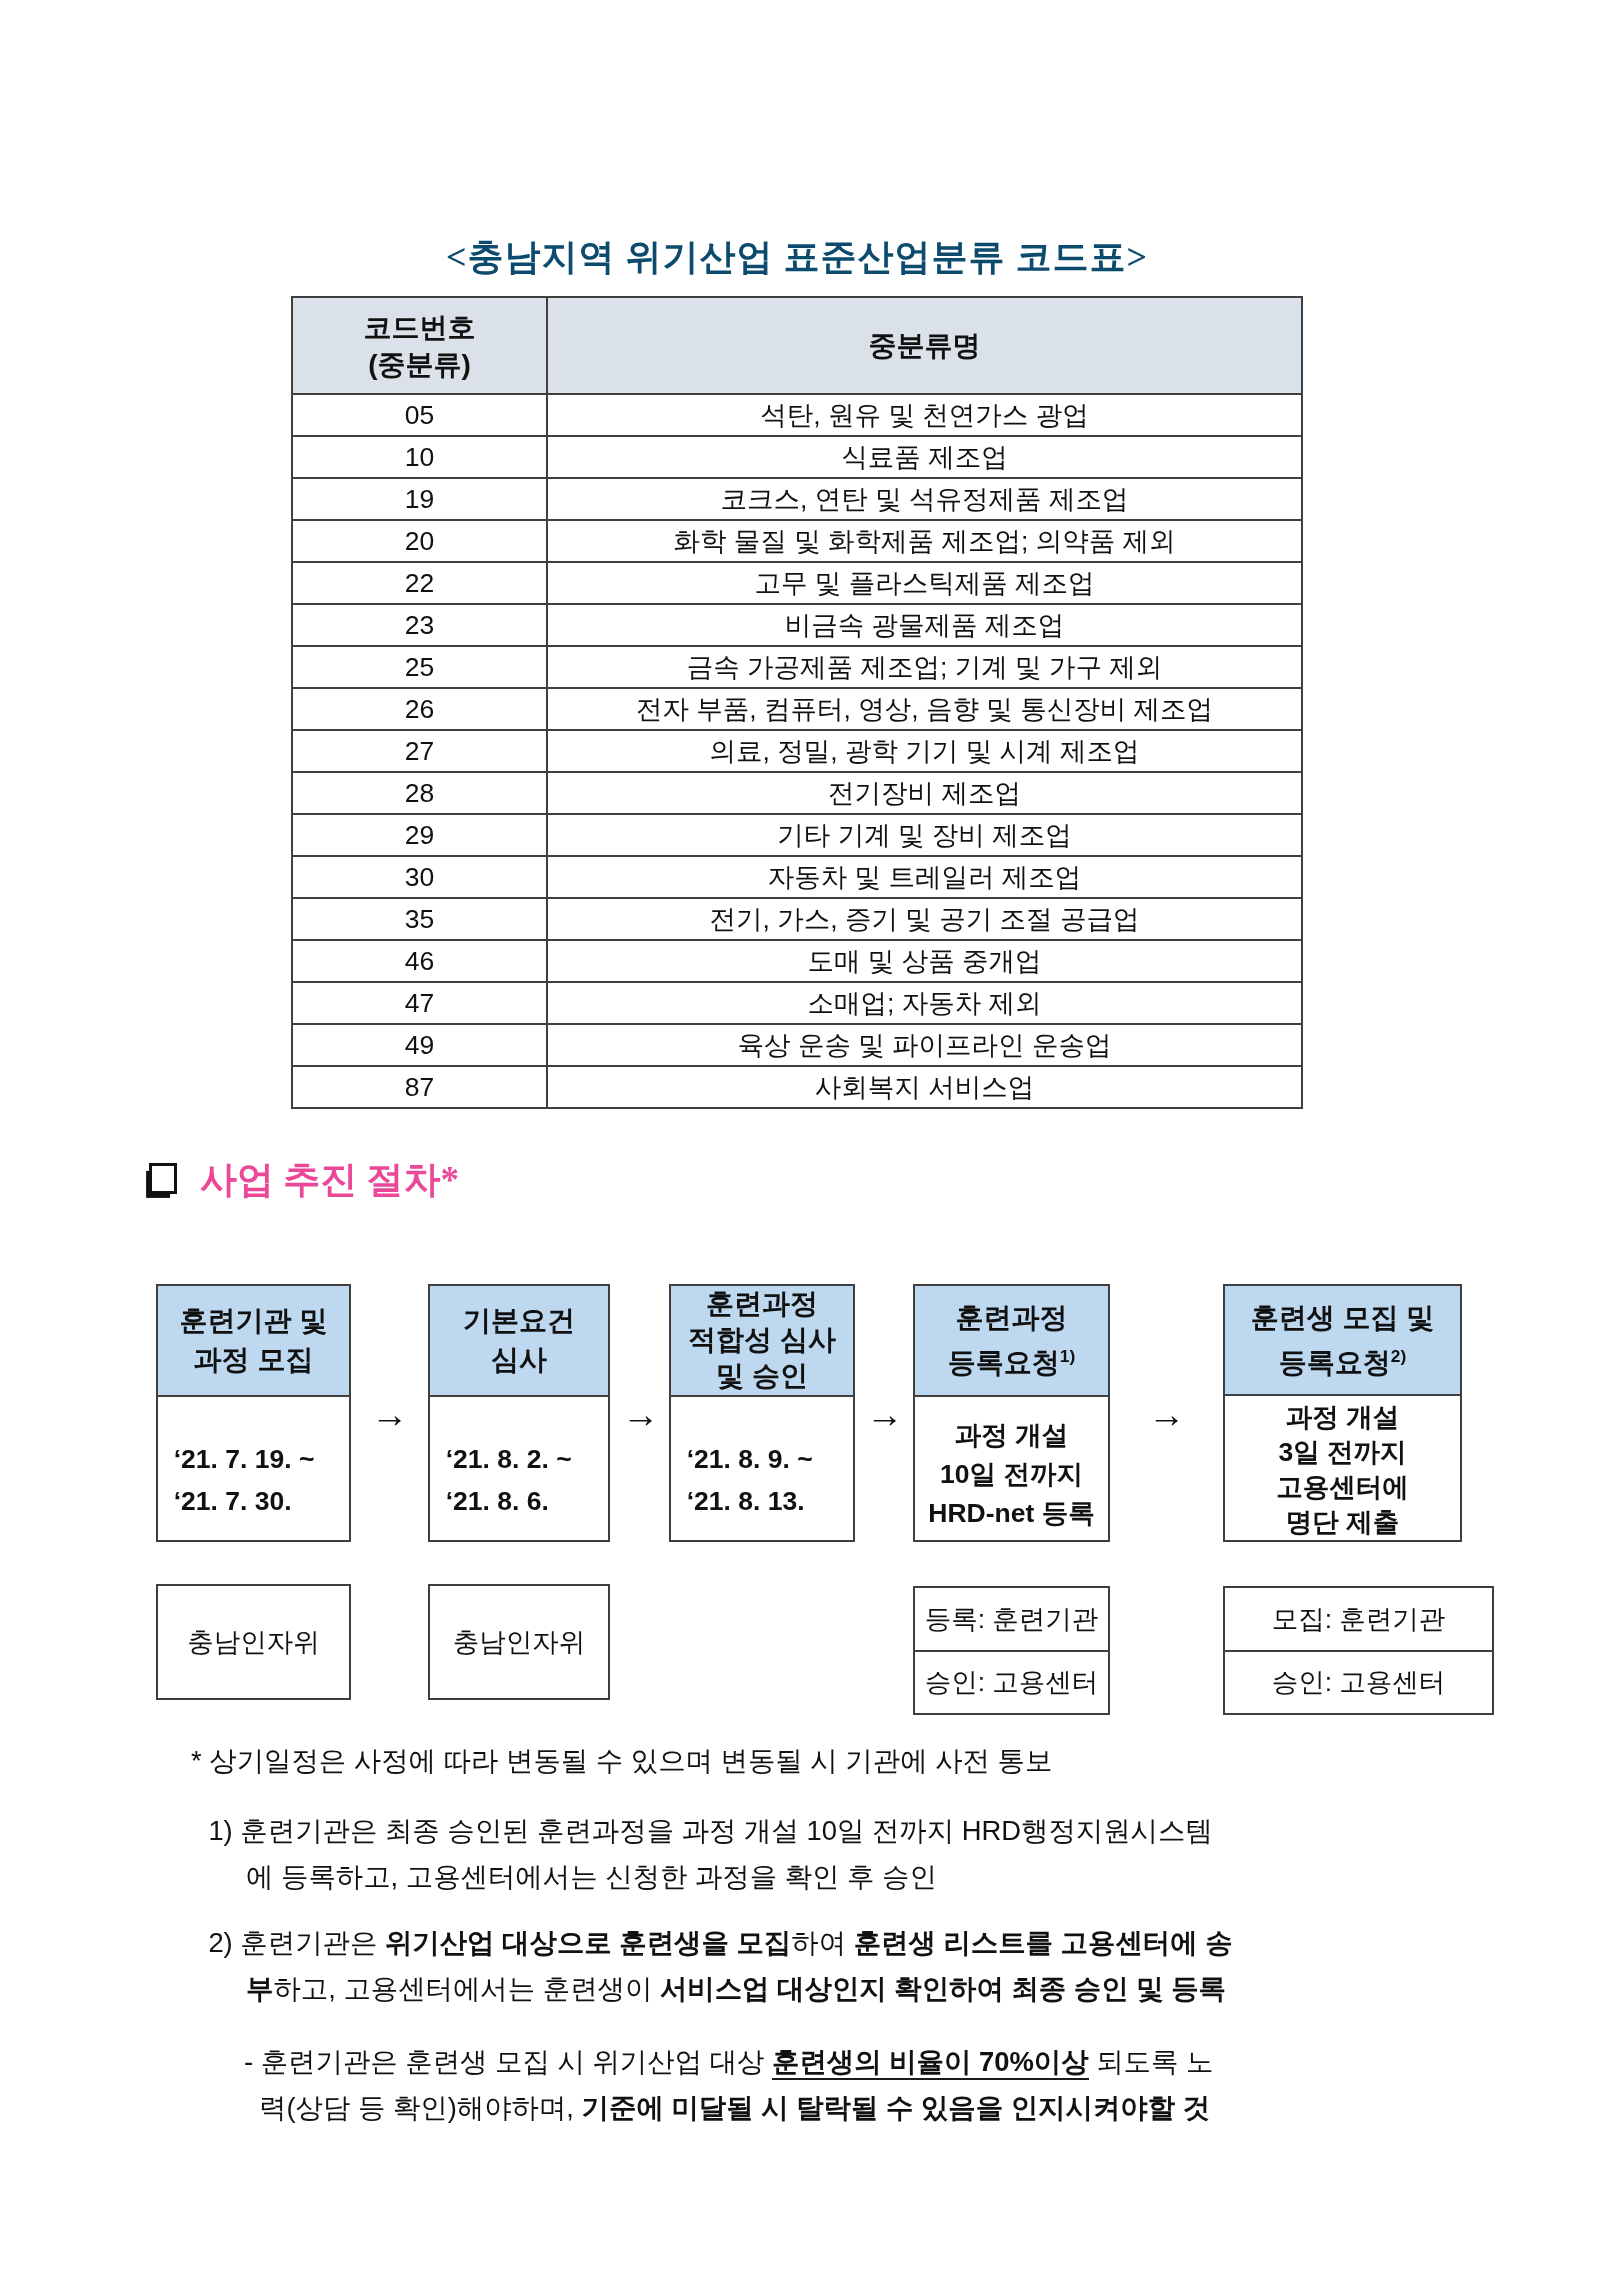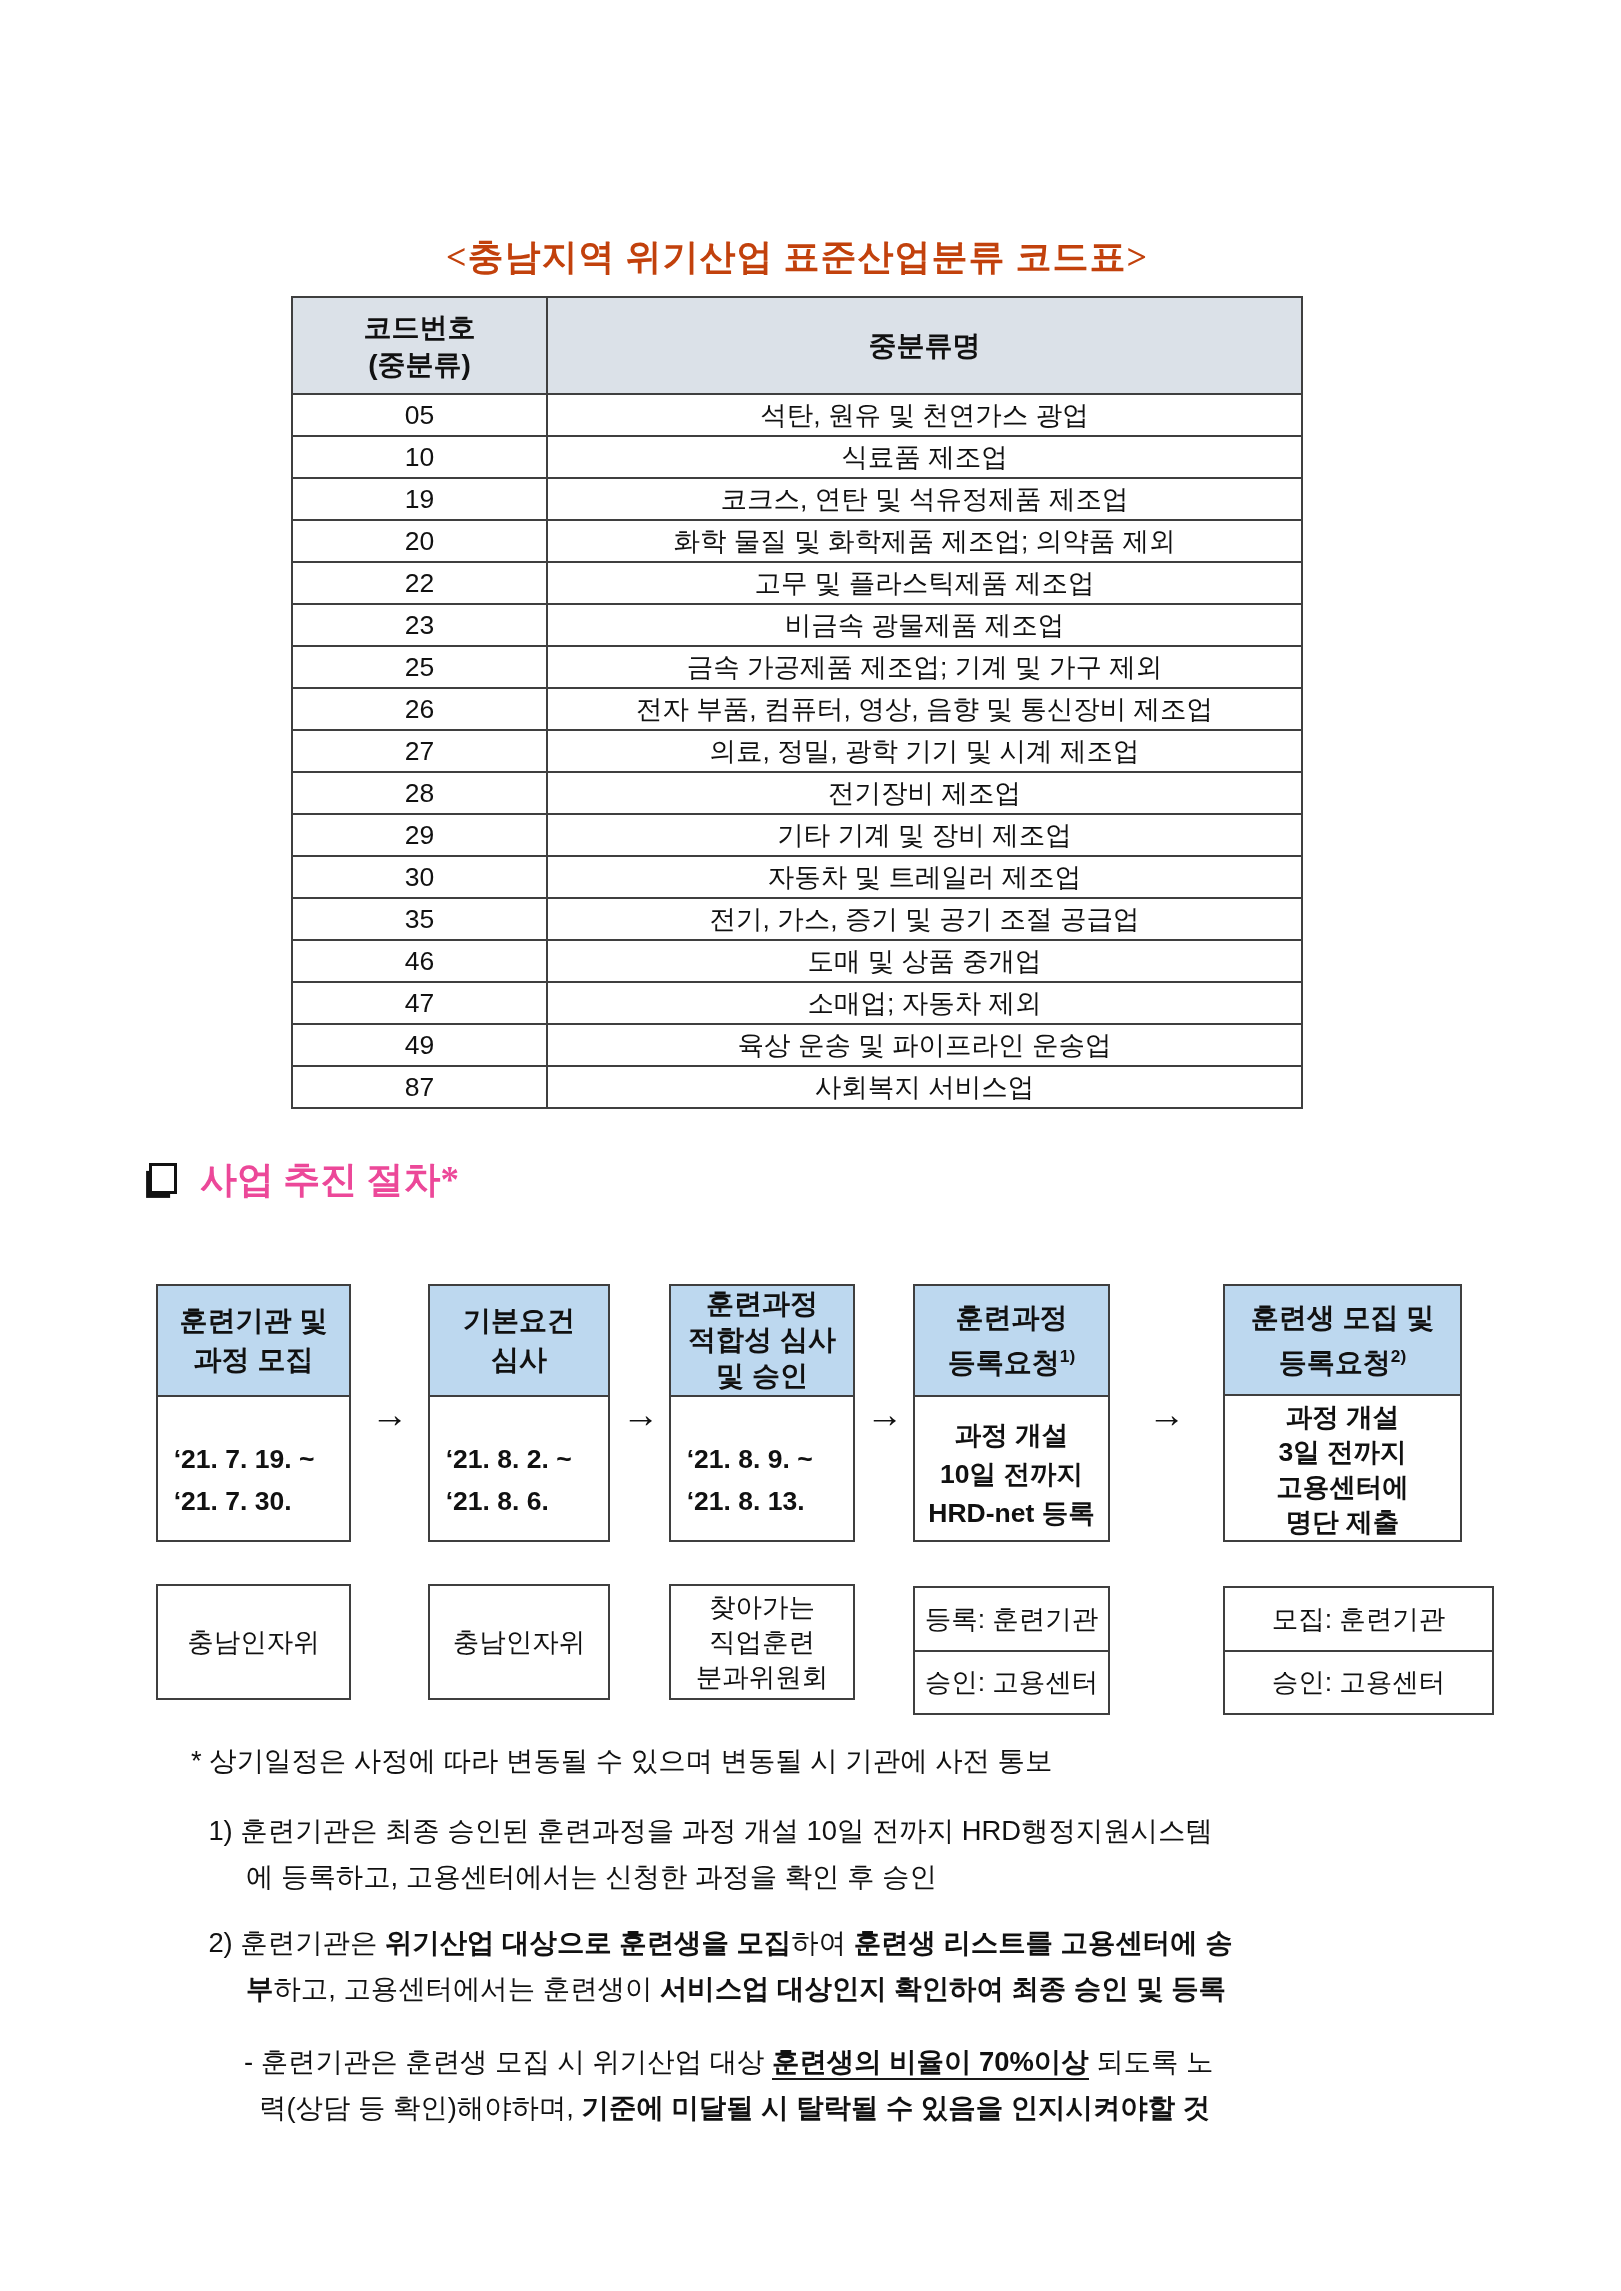--- a/index.html
+++ b/index.html
@@ -5,21 +5,21 @@
   html,body{margin:0;padding:0;background:#888;}
   .page{
     position:relative; width:1621px; height:2292px; background:#ffffff;
     font-family:"Liberation Sans", sans-serif; color:#111; overflow:hidden;
     margin:0 auto;
   }
   
   .doc-title{
     position:absolute; top:233px; left:291px; width:1012px;
     text-align:center; font-family:"Liberation Serif", serif;
-    font-size:36px; font-weight:700; letter-spacing:1px; color:#c2410c;
+    font-size:36px; font-weight:700; letter-spacing:1px; color:#0c4a6e;
   }
   
   .code-table{
     position:absolute; top:296px; left:291px; width:1012px;
     border-collapse:collapse; table-layout:fixed;
   }
   .code-table th, .code-table td{
     border:2px solid #3f3f3f; text-align:center; vertical-align:middle;
     overflow:hidden; white-space:nowrap;
   }
@@ -225,25 +225,20 @@
       <div class="flow-arrow" style="left: 360px;">→</div>
       <div class="flow-arrow" style="left: 611px;">→</div>
       <div class="flow-arrow" style="left: 855px;">→</div>
       <div class="flow-arrow" style="left: 1137px;">→</div>
       <div class="flow-actor" style="left: 156px; width: 195px; top: 307px; height: 116px; line-height: 35px;">
         <div>충남인자위</div>
       </div>
       <div class="flow-actor" style="left: 428px; width: 182px; top: 307px; height: 116px; line-height: 35px;">
         <div>충남인자위</div>
       </div>
-      <div class="flow-actor" style="left: 669px; width: 186px; top: 307px; height: 116px; line-height: 35px;">
-        <div>찾아가는</div>
-        <div>직업훈련</div>
-        <div>분과위원회</div>
-      </div>
       <div class="flow-actor" style="left: 913px; width: 197px; top: 309px; height: 129px;">
         <div class="actor-cell">등록: 훈련기관</div>
         <div class="actor-cell">승인: 고용센터</div>
       </div>
       <div class="flow-actor" style="left: 1223px; width: 271px; top: 309px; height: 129px;">
         <div class="actor-cell">모집: 훈련기관</div>
         <div class="actor-cell">승인: 고용센터</div>
       </div>
     </div>
 

